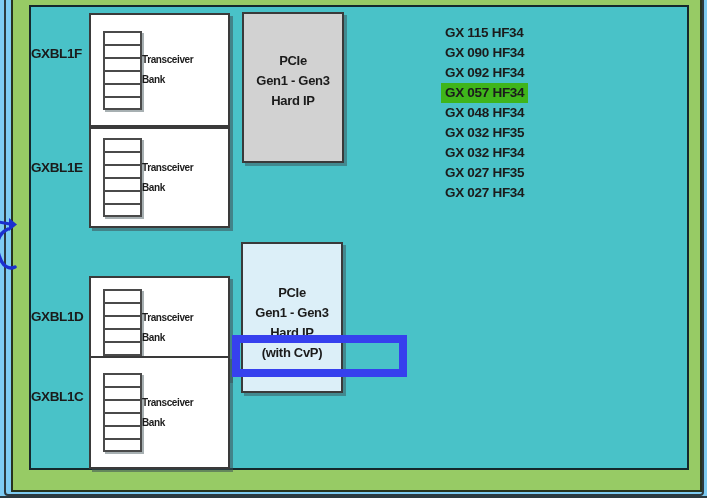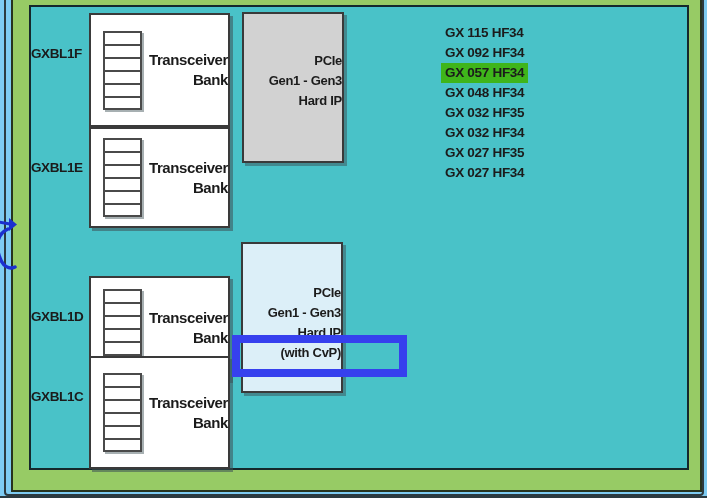--- a/index.html
+++ b/index.html
@@ -42,31 +42,30 @@
     box-shadow:3px 3px 0 rgba(60,80,85,0.55);
     display:flex; align-items:center;
   }
   .channel-stack-icon {
     flex:none; width:39px; height:79px; margin-left:12px;
     border:2px solid #4a4a4a;
     background:repeating-linear-gradient(to bottom,#ffffff 0 11px,#4a4a4a 11px 13px);
     box-shadow:2px 2px 0 rgba(60,80,85,0.45);
   }
   .bank-text {
-    flex:1; text-align:right; font-weight:bold; font-size:15px;
+    flex:1; text-align:left; font-weight:bold; font-size:10px;
     line-height:20px; letter-spacing:-0.4px;
   }
   
   .pcie {
     position:absolute; border:2px solid #3a3a3a;
     box-shadow:3px 3px 0 rgba(60,80,85,0.5);
     display:flex; flex-direction:column; justify-content:center;
     text-align:center; font-weight:bold; font-size:13px; line-height:20px;
     letter-spacing:-0.3px;
-    align-items:flex-end;
   }
   #pcie-top    { left:242px; top:12px;  width:102px; height:151px; padding-bottom:14px; background:var(--pcie-gray-fill,#D2D2D2); }
   #pcie-bottom { left:241px; top:242px; width:102px; height:151px; padding-top:10px;   background:var(--pcie-cvp-fill,#DCEFF8); }
   
   .cvp-rect {
     position:absolute; left:232px; top:335px; width:175px; height:42px;
     border:8px solid var(--annotation-blue,#3640EE); z-index:6; background:transparent;
   }
   
   .device-list {
@@ -145,20 +144,21 @@
       <div>PCIe</div>
       <div>Gen1 - Gen3</div>
       <div>Hard IP</div>
       <div>(with CvP)</div>
     </div>
 
   <div class="cvp-rect"></div>
 
   <div class="device-list" id="device-list">
       <div class="device-row">GX 115 HF34</div>
+      <div class="device-row">GX 090 HF34</div>
       <div class="device-row">GX 092 HF34</div>
       <div class="device-row highlighted">GX 057 HF34</div>
       <div class="device-row">GX 048 HF34</div>
       <div class="device-row">GX 032 HF35</div>
       <div class="device-row">GX 032 HF34</div>
       <div class="device-row">GX 027 HF35</div>
       <div class="device-row">GX 027 HF34</div>
     </div>
 
   <svg class="doodle" width="22" height="64" viewBox="0 0 22 64">

